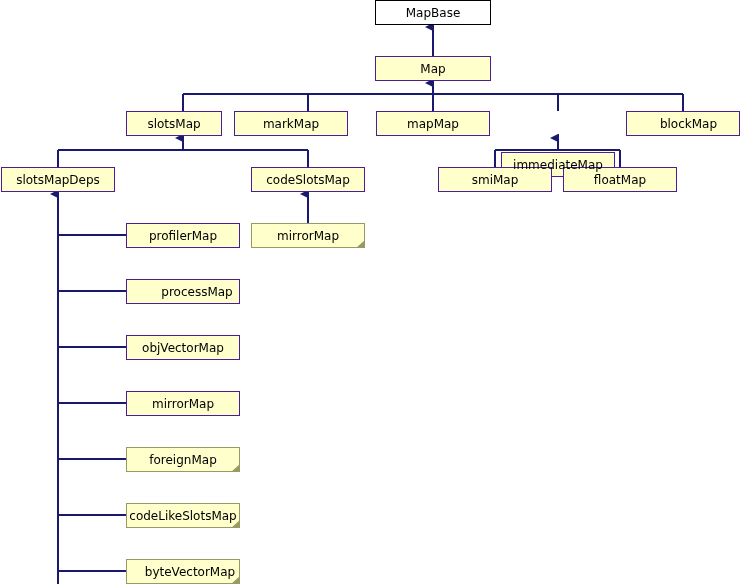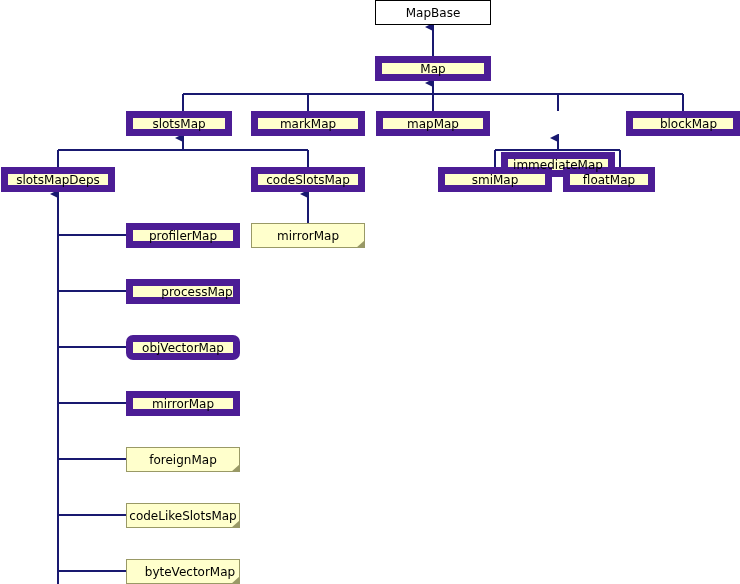--- a/index.html
+++ b/index.html
@@ -28,21 +28,21 @@
     position: absolute;
     box-sizing: border-box;
     display: flex;
     align-items: center;
     justify-content: center;
     font-size: 12px;
     line-height: 1;
     color: #000000;
     white-space: nowrap;
     background: #ffffcc;
-    border: 7px solid #4c1d95;
+    border: 1px solid #4c1d95;
   }
   .node.root {
     background: #ffffff;
     border: 1px solid #000000;
   }
   .node.folded {
     border: none;
     background: transparent;
     padding: 0;
   }
@@ -119,59 +119,59 @@
     </g>
   </svg>
 
   <div id="node-layer">
       <div class="node root" style="left: 375px; top: 0px; width: 116px; height: 25px;">
         <span class="node-label">MapBase</span>
       </div>
       <div class="node" style="left: 375px; top: 56px; width: 116px; height: 25px;">
         <span class="node-label">Map</span>
       </div>
-      <div class="node" style="left: 126px; top: 111px; width: 106px; height: 25px;">
+      <div class="node" style="left: 126px; top: 111px; width: 96px; height: 25px;">
         <span class="node-label">slotsMap</span>
       </div>
-      <div class="node" style="left: 251px; top: 111px; width: 114px; height: 25px;">
+      <div class="node" style="left: 234px; top: 111px; width: 114px; height: 25px;">
         <span class="node-label">markMap</span>
       </div>
       <div class="node" style="left: 376px; top: 111px; width: 114px; height: 25px;">
         <span class="node-label">mapMap</span>
       </div>
       <div class="node" style="left: 501px; top: 111px; width: 114px; height: 25px; margin-top: 41px;">
         <span class="node-label">immediateMap</span>
       </div>
       <div class="node" style="left: 626px; top: 111px; width: 114px; height: 25px; padding-left: 11px;">
         <span class="node-label">blockMap</span>
       </div>
       <div class="node" style="left: 1px; top: 167px; width: 114px; height: 25px;">
         <span class="node-label">slotsMapDeps</span>
       </div>
       <div class="node" style="left: 251px; top: 167px; width: 114px; height: 25px;">
         <span class="node-label">codeSlotsMap</span>
       </div>
       <div class="node" style="left: 438px; top: 167px; width: 114px; height: 25px;">
         <span class="node-label">smiMap</span>
       </div>
-      <div class="node" style="left: 563px; top: 167px; width: 92px; height: 25px;">
+      <div class="node" style="left: 563px; top: 167px; width: 114px; height: 25px;">
         <span class="node-label">floatMap</span>
       </div>
       <div class="node" style="left: 126px; top: 223px; width: 114px; height: 25px;">
         <span class="node-label">profilerMap</span>
       </div>
       <div class="node folded" style="left: 251px; top: 223px; width: 114px; height: 25px;">
         <span class="fold-box"></span>
         <span class="fold-corner"></span>
         <span class="node-label">mirrorMap</span>
       </div>
       <div class="node" style="left: 126px; top: 279px; width: 114px; height: 25px; padding-left: 28px;">
         <span class="node-label">processMap</span>
       </div>
-      <div class="node" style="left: 126px; top: 335px; width: 114px; height: 25px; border-radius: 7px;">
+      <div class="node" style="left: 126px; top: 335px; width: 114px; height: 25px;">
         <span class="node-label">objVectorMap</span>
       </div>
       <div class="node" style="left: 126px; top: 391px; width: 114px; height: 25px;">
         <span class="node-label">mirrorMap</span>
       </div>
       <div class="node folded" style="left: 126px; top: 447px; width: 114px; height: 25px;">
         <span class="fold-box"></span>
         <span class="fold-corner"></span>
         <span class="node-label">foreignMap</span>
       </div>

